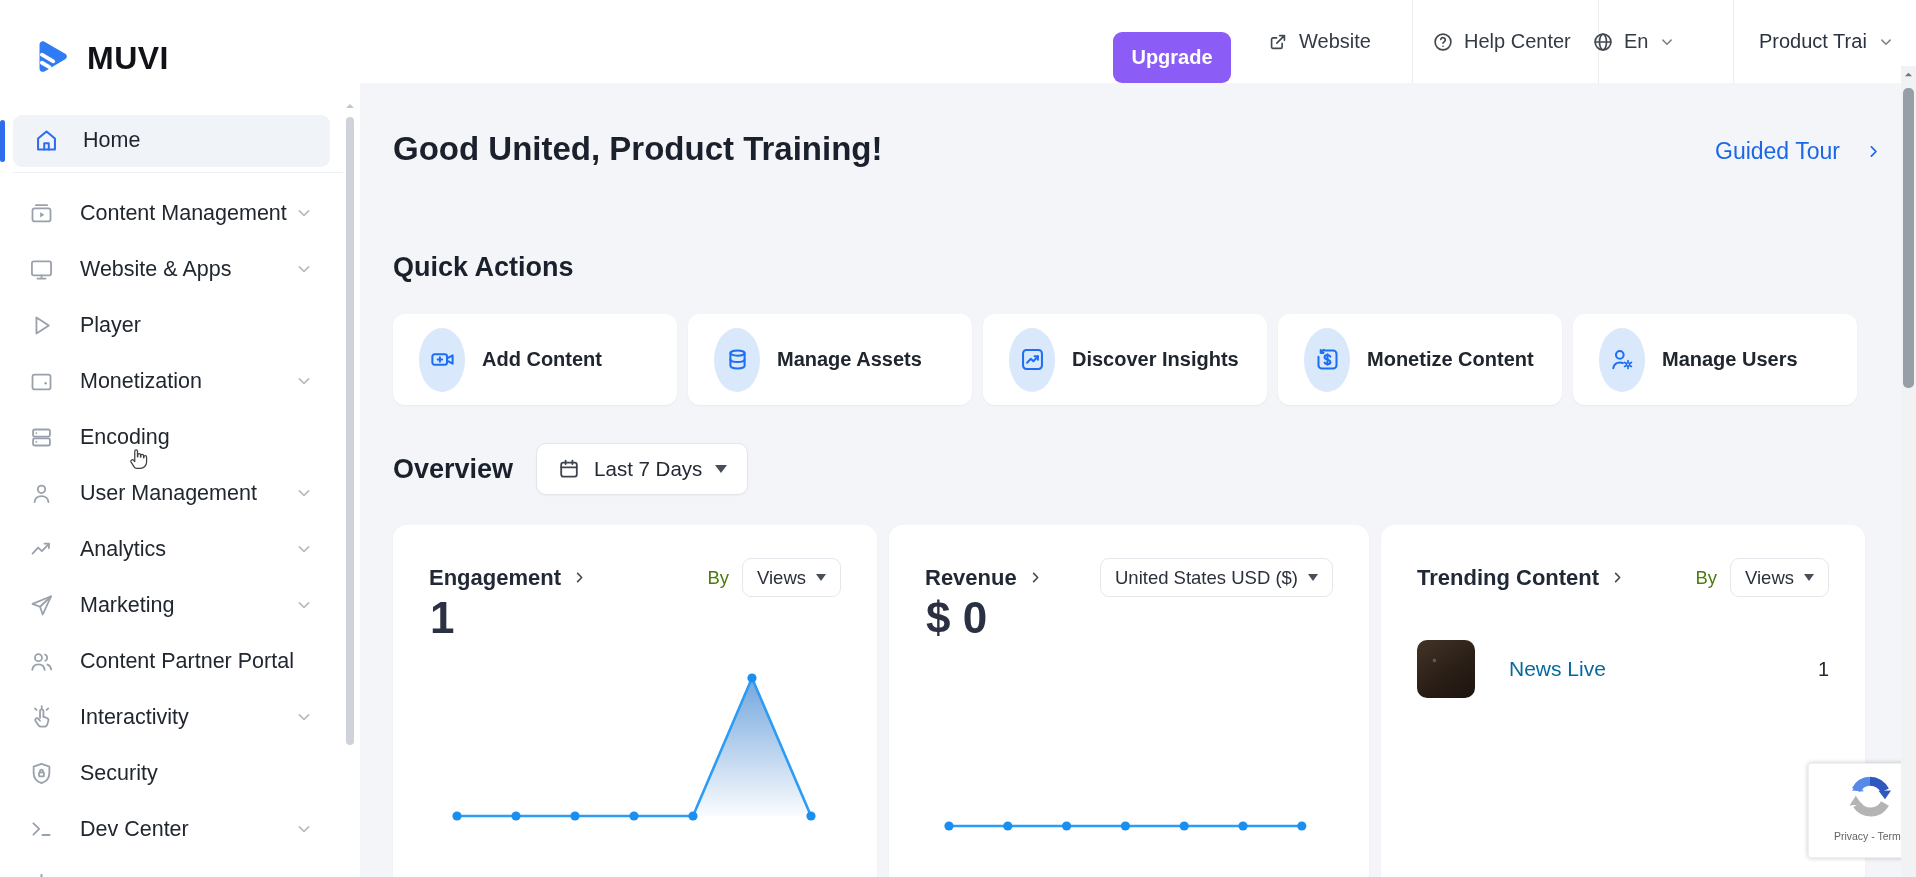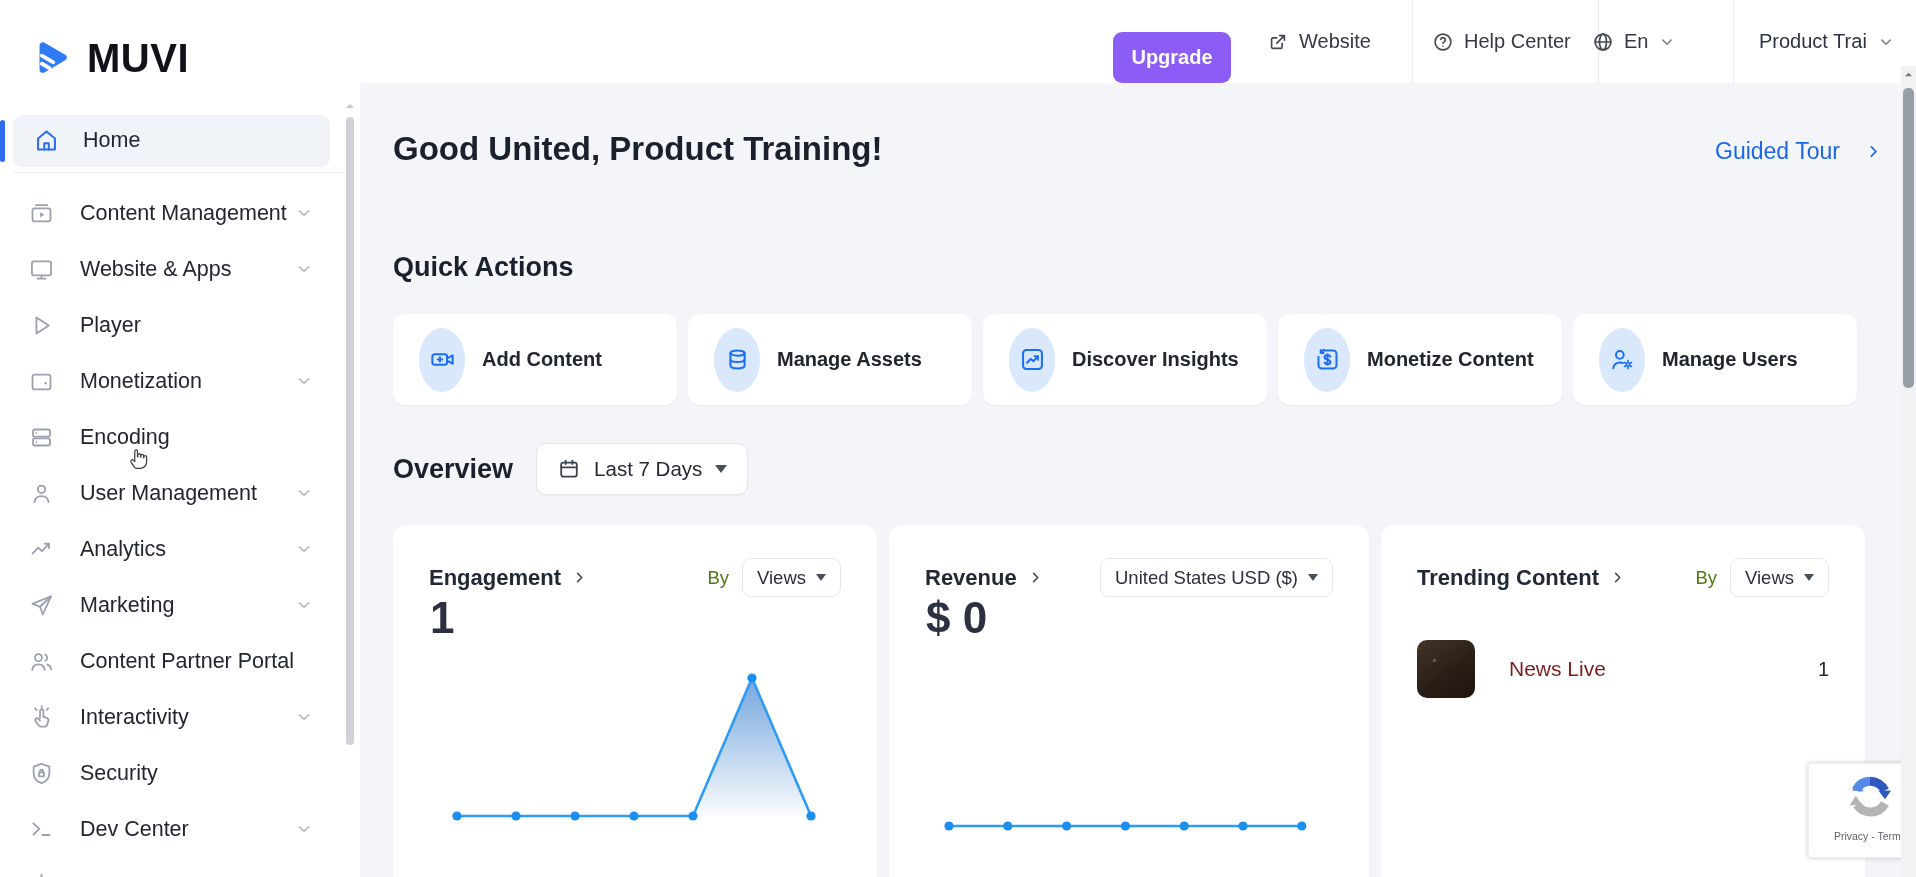--- a/index.html
+++ b/index.html
@@ -16,21 +16,21 @@
      background:#8b5cf6;color:#fff;font-family:inherit;font-size:20px;font-weight:600;border-radius:9px;}
   .hd-link{position:absolute;top:0;height:83px;display:flex;align-items:center;gap:10px;
      font-size:20px;color:#333a45;cursor:pointer;}
   .hd-ic{width:22px;height:22px;color:#41484f;}
   .chev16{width:18px;height:18px;color:#7b828c;}
 
   
   #sidebar{position:absolute;left:0;top:0;width:360px;height:877px;background:#fff;z-index:4;}
   #brand{position:absolute;left:30px;top:36px;display:flex;align-items:center;gap:13px;}
   #brand-logo{width:44px;height:44px;}
-  #brand-name{font-size:40px;font-weight:800;letter-spacing:.5px;color:#101218;}
+  #brand-name{font-size:32px;font-weight:800;letter-spacing:.5px;color:#101218;}
   #home-item{position:absolute;left:13px;top:115px;width:317px;height:52px;background:#f0f3f8;
      border-radius:9px;cursor:pointer;text-align:center;}
   #home-bar{position:absolute;left:-13px;top:5px;width:5px;height:42px;border-radius:3px;background:#2e6bee;}
   #home-item .ic{position:absolute;left:20px;top:12px;width:27px;height:27px;color:#2e6bee;}
   #home-item .lbl{position:absolute;left:70px;top:13px;font-size:21.5px;color:#1d242e;}
   #home-divider{position:absolute;left:13px;top:172px;width:330px;height:1px;background:#eef0f3;}
   #side-nav{position:absolute;left:0;top:185px;width:360px;list-style:none;margin:0;padding:0;}
   .side-item{height:56px;display:flex;align-items:center;padding-left:28px;cursor:pointer;}
   .side-item .ic{width:27px;height:27px;color:#99a1ac;flex:none;}
   .side-item .lbl{margin-left:25px;font-size:21.5px;color:#21272f;white-space:nowrap;}
@@ -75,21 +75,21 @@
      display:flex;align-items:center;gap:10px;padding:0 14px;font-family:inherit;font-size:18.5px;color:#2a313c;}
   .mini-btn .caret{border-top-width:7px;border-left-width:5.5px;border-right-width:5.5px;}
   .big-value{position:absolute;left:37px;top:68px;font-size:44px;font-weight:700;color:#2b3142;}
   #eng-chart{position:absolute;left:0;top:140px;}
   #rev-chart{position:absolute;left:0;top:270px;}
   .trend-row{position:absolute;left:36px;right:36px;top:115px;display:flex;align-items:center;}
   .trend-thumb{width:58px;height:58px;border-radius:10px;flex:none;
      background:linear-gradient(145deg,#443427,#2a1f17 55%,#1d140e),
        radial-gradient(circle at 30% 35%,#6b5640 0 1.5px,transparent 2px);
      background-blend-mode:lighten;}
-  .trend-title{margin-left:34px;font-size:21px;color:#7f1d1d;}
+  .trend-title{margin-left:34px;font-size:21px;color:#0369a1;}
   .trend-value{margin-left:auto;font-size:20px;color:#232a35;}
 
   
   #recaptcha{position:absolute;left:1808px;top:763px;width:122px;height:93px;background:#fff;z-index:5;
      border:1px solid #f0f0f0;border-radius:3px;box-shadow:0 0 5px rgba(0,0,0,.22);text-align:center;}
   #recaptcha .ic{width:48px;height:48px;margin-top:9px;}
   #recaptcha-text{font-size:10.5px;color:#5f6368;margin-top:5px;font-family:"Liberation Sans",sans-serif;}
   #page-scrollbar{position:absolute;left:1901px;top:66px;width:15px;bottom:0;background:#f1f2f4;z-index:6;}
   #page-scroll-arrow{position:absolute;left:3px;top:4px;width:9px;height:9px;color:#72777d;}
   #page-scroll-thumb{position:absolute;left:2px;top:22px;width:11px;height:300px;border-radius:5px;background:#989ea6;}

